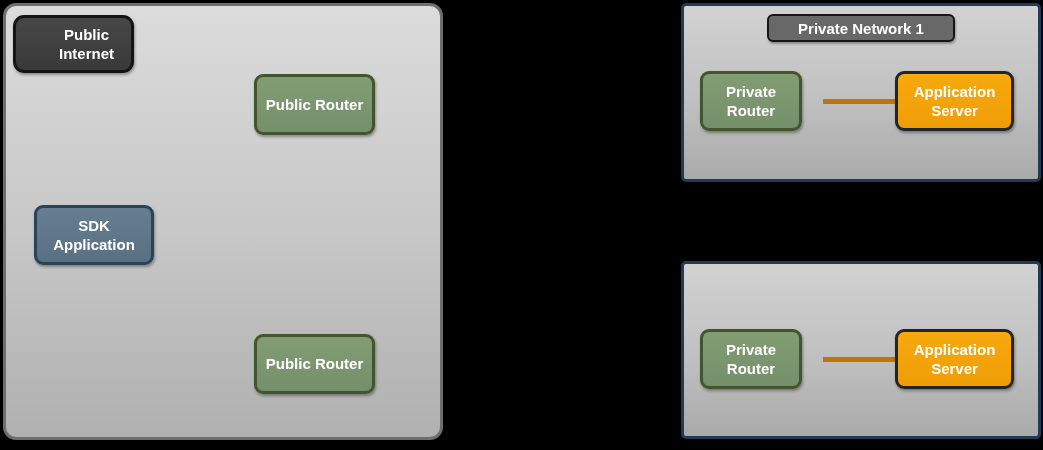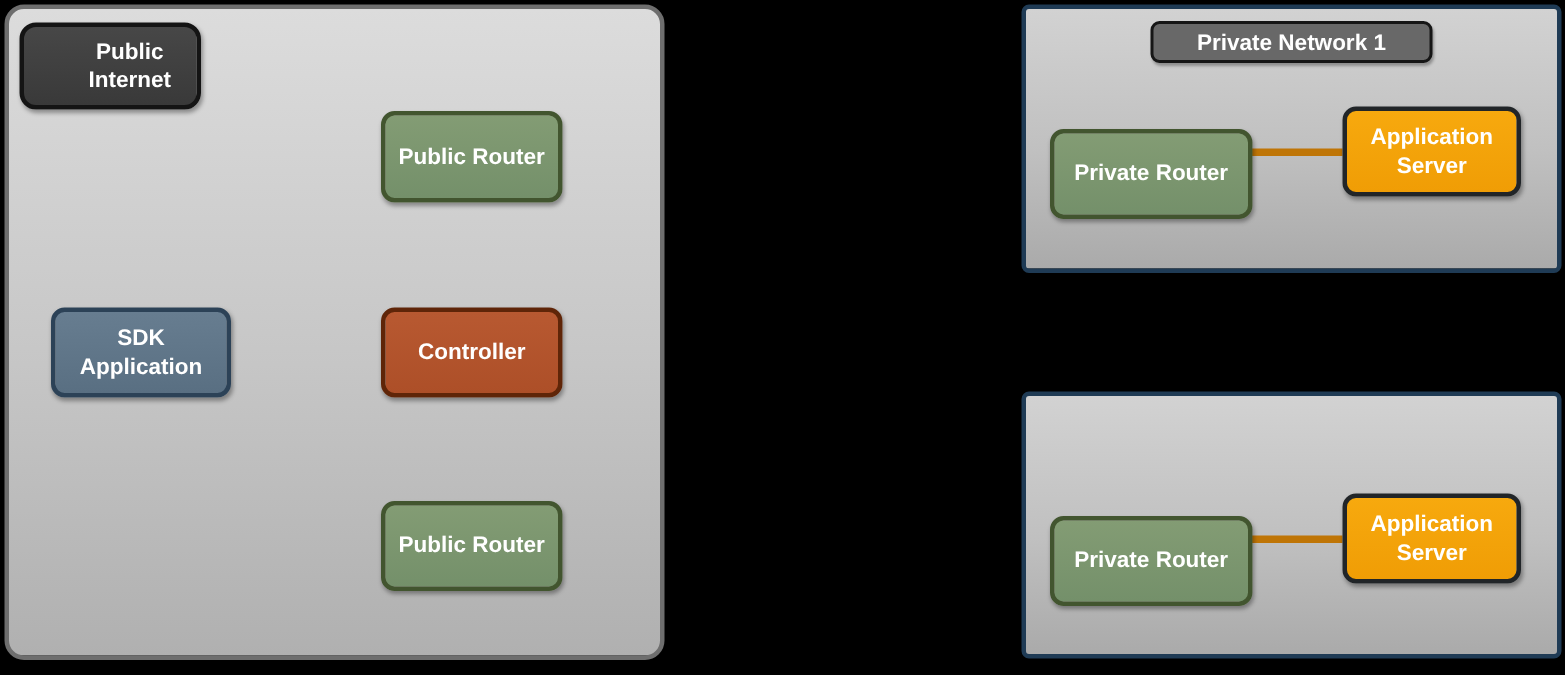--- a/index.html
+++ b/index.html
@@ -67,21 +67,21 @@
   .node.orange { background: linear-gradient(180deg,#f7a90e,#f09d05); border: 3px solid #212528; }
 
   
   .pos-public-internet      { left: 7px;   top: 9px;   width: 121px; height: 58px; border-radius: 11px; padding-left: 32px; }
   .pos-public-router-top    { left: 248px; top: 68px;  width: 121px; height: 61px; }
   .pos-sdk-application      { left: 28px;  top: 199px; width: 120px; height: 60px; }
   .pos-controller           { left: 248px; top: 199px; width: 121px; height: 60px; }
   .pos-public-router-bottom { left: 248px; top: 328px; width: 121px; height: 60px; }
 
   
-  .pos-private-router     { left: 16px;  top: 65px; width: 135px; height: 60px; margin-top: 15px; }
+  .pos-private-router     { left: 16px;  top: 65px; width: 102px; height: 60px; }
   .pos-application-server { left: 211px; top: 65px; width: 119px; height: 60px; }
   .connector {
     position: absolute;
     left: 139px; top: 93px;
     width: 72px; height: 5px;
     background: #bf7506;
   }
 </style>
 </head>
 <body>
@@ -90,23 +90,20 @@
 
   <div class="zone">
     <div class="node dark pos-public-internet">
       <span>Public Internet</span>
     </div>
     <div class="node green pos-public-router-top">
       <span>Public Router</span>
     </div>
     <div class="node slate pos-sdk-application">
       <span>SDK Application</span>
-    </div>
-    <div class="node rust pos-controller">
-      <span>Controller</span>
     </div>
     <div class="node green pos-public-router-bottom">
       <span>Public Router</span>
     </div>
   </div>
 
   <div class="network n1">
     <div class="net-header">
       <span>Private Network 1</span>
     </div>

